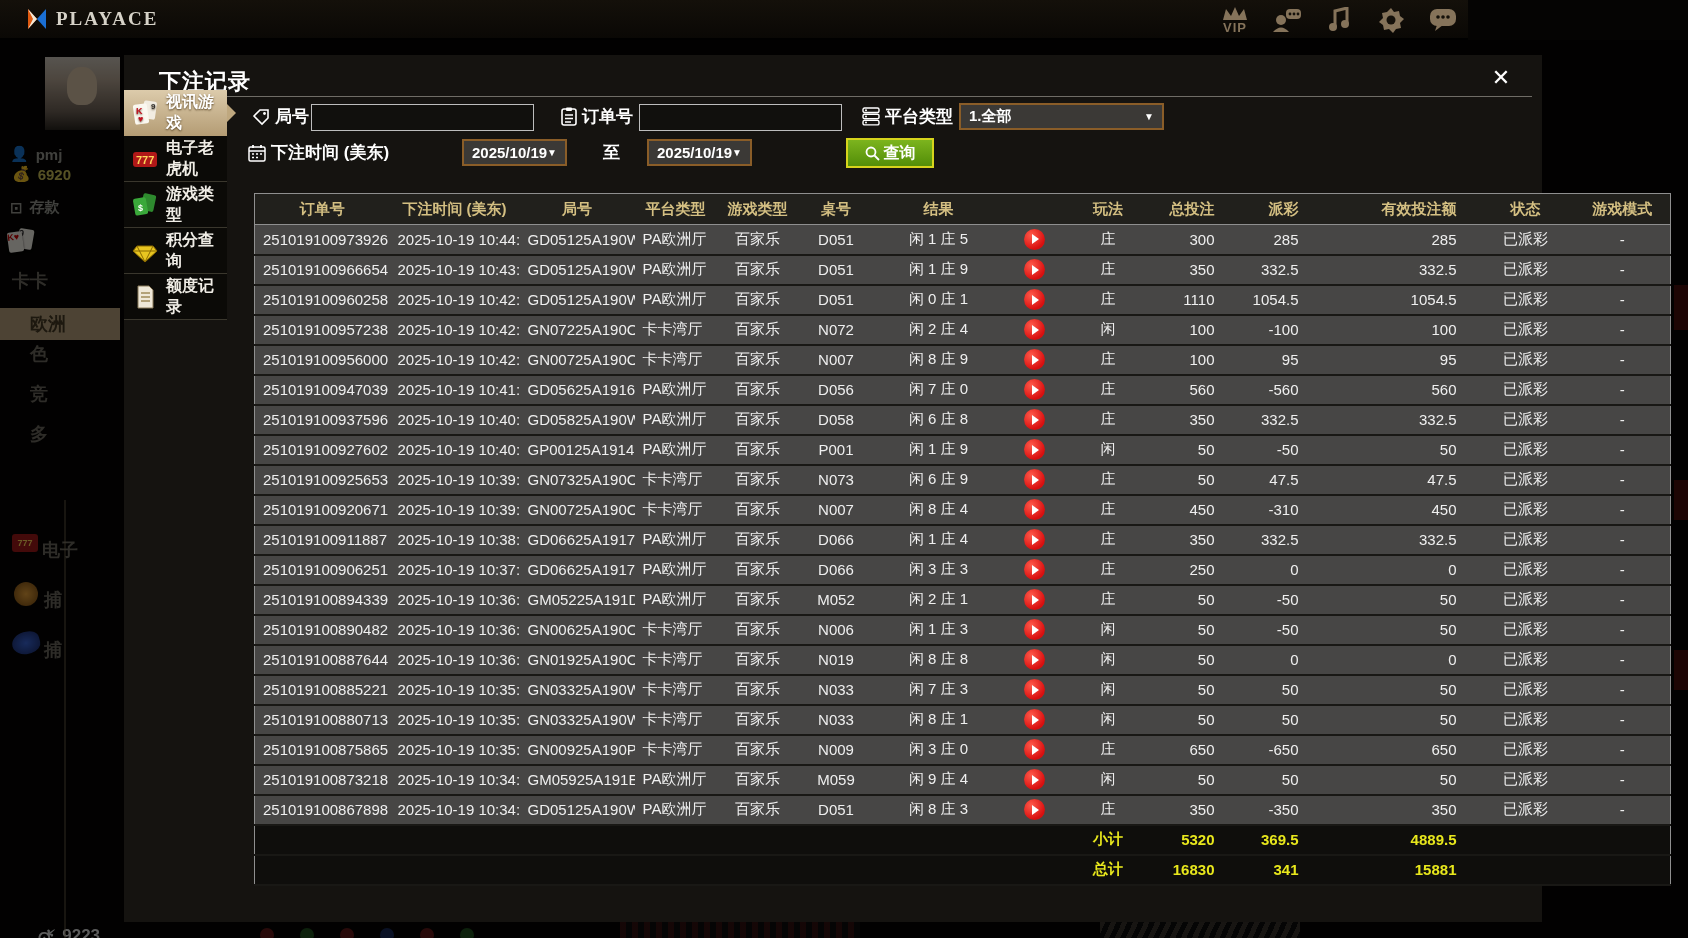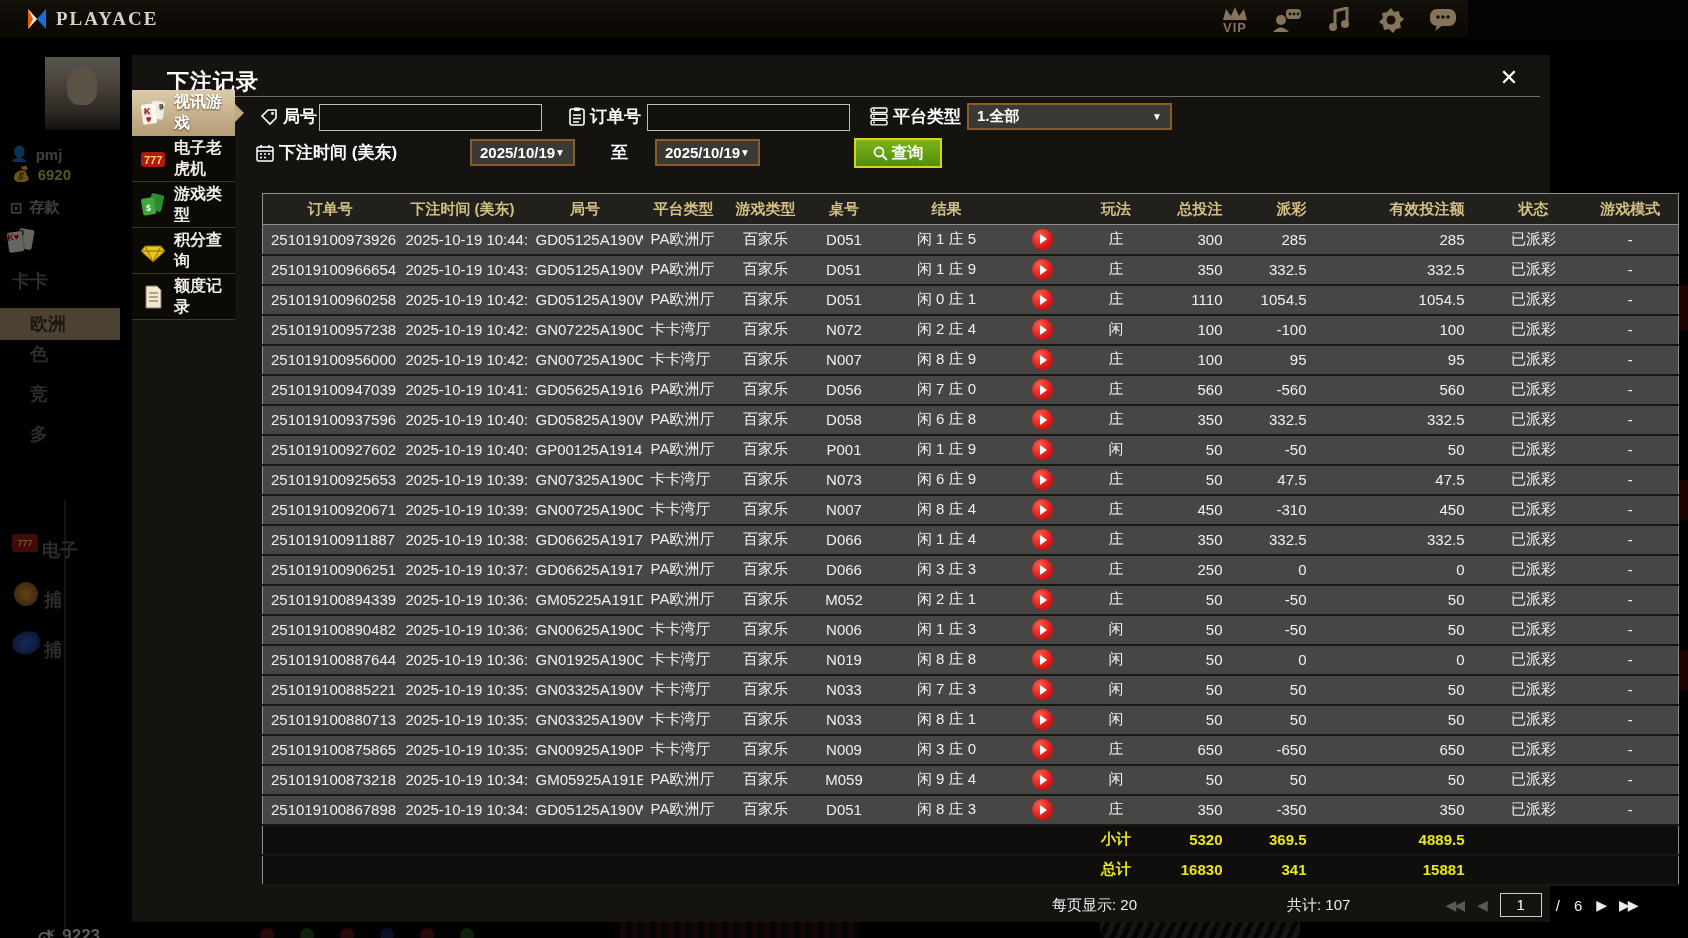--- a/index.html
+++ b/index.html
@@ -32,21 +32,21 @@
   .bg-vline { position:absolute; width:2px; background:#8a7a60; opacity:.4; }
   .ghost { position:absolute; background:#3a372f; opacity:.18; }
   .bg-dot { position:absolute; width:14px; height:14px; border-radius:50%; opacity:.5; }
   .bg-strip-red { position:absolute; opacity:.55; background:#7a1410; }
 
   
   .overlay { position:absolute; left:0; top:40px; width:1688px; height:898px;
     background:rgba(0,0,0,.58); z-index:5; }
 
   
-  .modal { position:absolute; left:132px; top:55px; width:1418px; height:867px;
+  .modal { position:absolute; left:124px; top:55px; width:1418px; height:867px;
     background:#151310; z-index:10; }
   .modal-title { position:absolute; left:35px; top:12px; color:#fff; font-size:22px; font-weight:bold; letter-spacing:1px; }
   .title-line { position:absolute; left:14px; top:41px; right:10px; height:1px; background:#6f6c66; }
   .close-x { position:absolute; right:26px; top:8px; width:30px; height:30px; color:#fff;
     font-size:22px; font-weight:bold; text-align:center; line-height:30px; cursor:pointer; }
 
   
   .sidebar { position:absolute; left:0; top:35px; width:103px; }
   .side-item { position:relative; width:103px; height:46px; background:#0b0a07;
     border-bottom:1px solid #3a372d; display:flex; align-items:center; gap:8px; padding-left:8px;
@@ -714,27 +714,14 @@
             <td class="ac">总计</td>
             <td class="ar pr20">16830</td>
             <td class="ar">341</td>
             <td class="ar pr20">15881</td>
             <td class="ac"></td>
             <td class="ac"></td>
           </tr>
         </tbody>
     </table>
 
-    <div class="pager">
-      <span class="pp">每页显示: 20</span>
-      <span class="tt">共计: 107</span>
-      <span class="pg-arrows">
-        <span class="pg-btn disabled">◀◀</span>
-        <span class="pg-btn disabled">◀</span>
-        <span class="page-box">1</span>
-        <span>/</span>
-        <span>6</span>
-        <span class="pg-btn">▶</span>
-        <span class="pg-btn">▶▶</span>
-      </span>
-    </div>
   </div>
 </div>
 
 </body></html>

